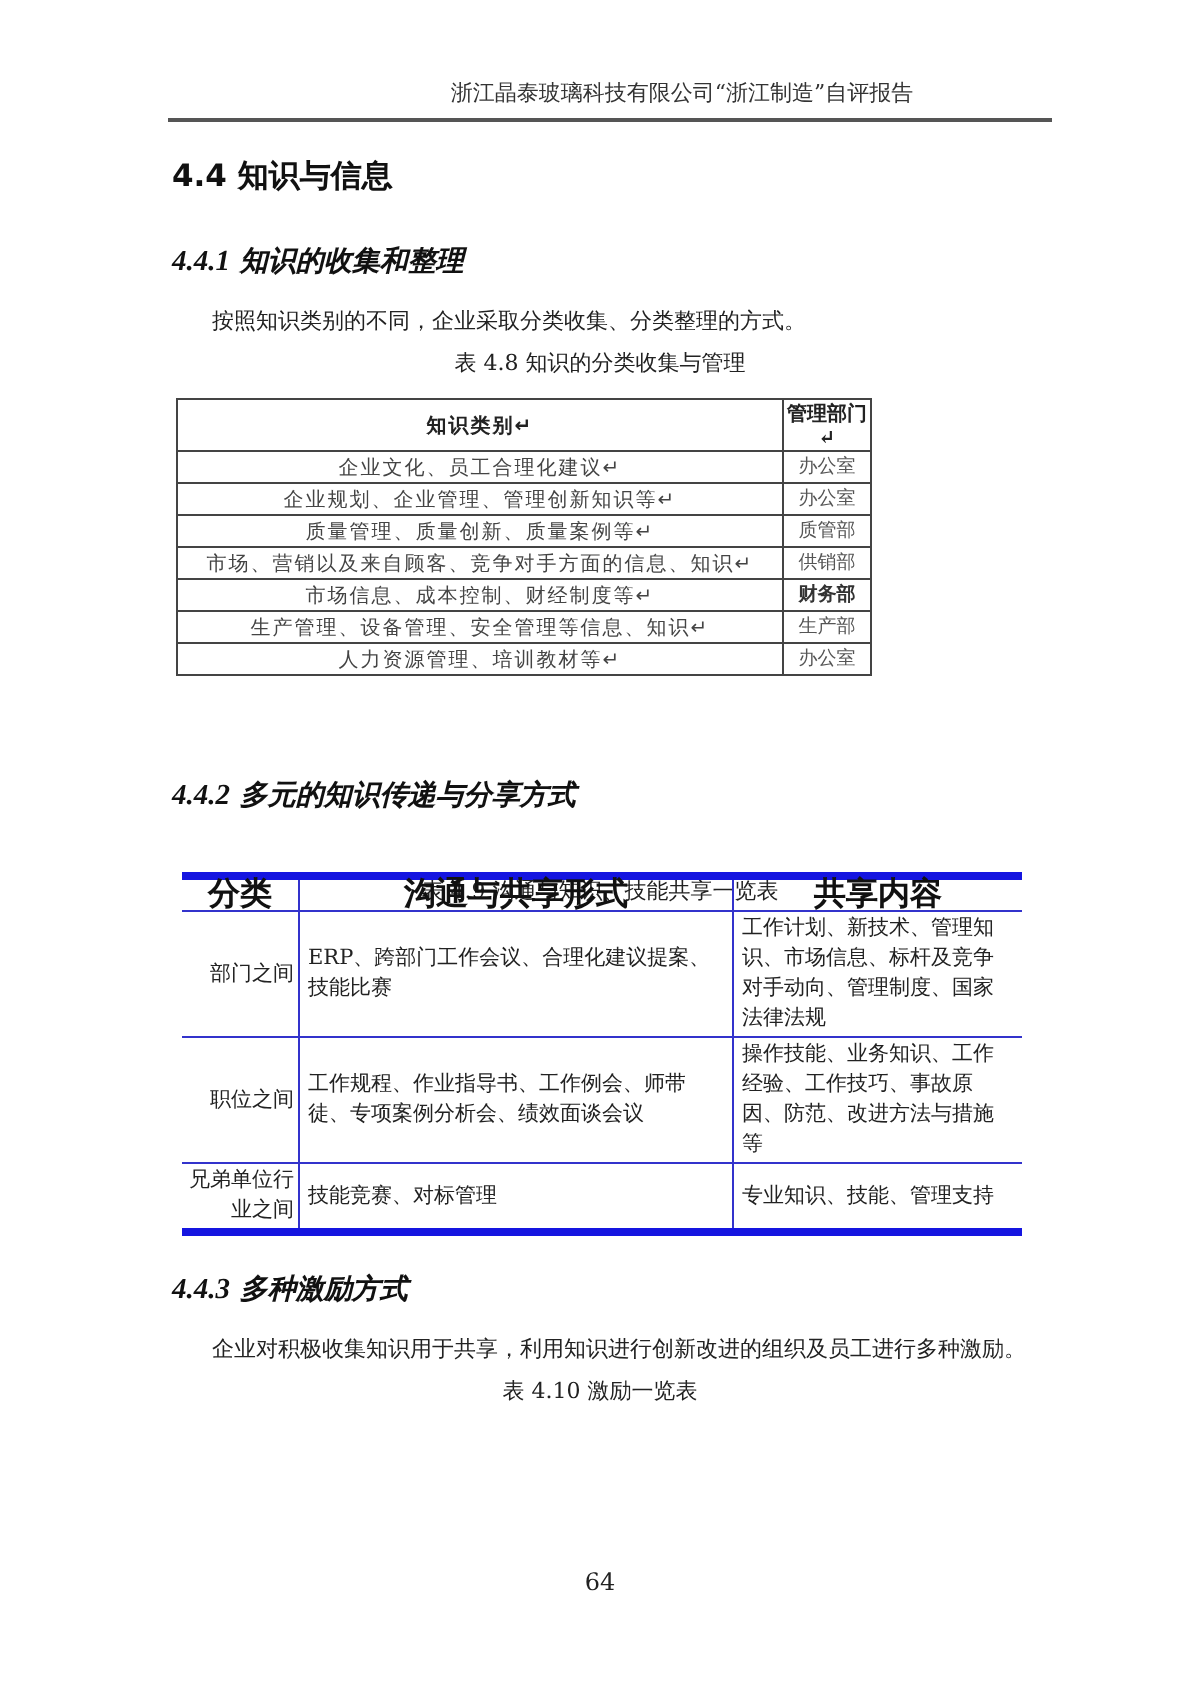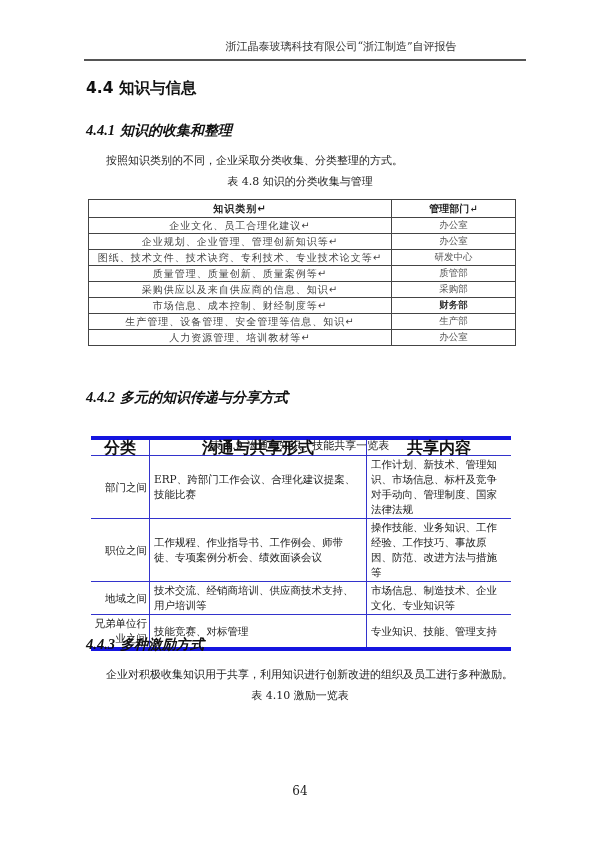--- a/index.html
+++ b/index.html
@@ -24,21 +24,21 @@
     }
     .h3 .num { font-family: "Liberation Serif", serif; font-size: 14.5px; }
     .para {
       position: absolute; left: 106px; font-size: 11px; color: #222; white-space: nowrap;
     }
     .caption {
       position: absolute; left: 0; width: 600px; text-align: center; font-size: 11px; color: #222;
     }
     
     .t48 {
-      position: absolute; left: 88px; top: 199px; width: 428px;
+      position: absolute; left: 88px; top: 199px; width: 348px;
       border-collapse: collapse; border: 1.5px solid #222;
       font-size: 10px;
     }
     .t48 td {
       border: 1px solid #444; height: 15px; padding: 0; text-align: center;
       font-family: "DejaVu Sans", "Liberation Sans", sans-serif; color: #444;
     }
     .t48 td.cat { width: 302px; letter-spacing: 1px; }
     .t48 td.dept { font-family: "DejaVu Serif", serif; color: #555; font-size: 9.5px; }
     .t48 tr.head td { font-weight: bold; color: #222; font-size: 10px; height: 17px; }
@@ -90,30 +90,26 @@
   </tr>
   <tr>
     <td class="cat">企业文化、员工合理化建议↵</td>
     <td class="dept">办公室</td>
   </tr>
   <tr>
     <td class="cat">企业规划、企业管理、管理创新知识等↵</td>
     <td class="dept">办公室</td>
   </tr>
   <tr>
-    <td class="cat">图纸、技术文件、技术诀窍、专利技术、专业技术论文等↵</td>
-    <td class="dept">研发中心</td>
-  </tr>
-  <tr>
     <td class="cat">质量管理、质量创新、质量案例等↵</td>
     <td class="dept">质管部</td>
   </tr>
   <tr>
-    <td class="cat">采购供应以及来自供应商的信息、知识↵</td>
-    <td class="dept">采购部</td>
+    <td class="cat">市场、营销以及来自顾客、竞争对手方面的信息、知识↵</td>
+    <td class="dept">供销部</td>
   </tr>
   <tr>
     <td class="cat">市场信息、成本控制、财经制度等↵</td>
     <td class="dept bold">财务部</td>
   </tr>
   <tr>
     <td class="cat">生产管理、设备管理、安全管理等信息、知识↵</td>
     <td class="dept">生产部</td>
   </tr>
   <tr>
@@ -142,25 +138,20 @@
       <td>部门之间</td>
       <td class="form">ERP、跨部门工作会议、合理化建议提案、技能比赛</td>
       <td>工作计划、新技术、管理知识、市场信息、标杆及竞争对手动向、管理制度、国家法律法规</td>
     </tr>
     <tr>
       <td>职位之间</td>
       <td class="form">工作规程、作业指导书、工作例会、师带徒、专项案例分析会、绩效面谈会议</td>
       <td>操作技能、业务知识、工作经验、工作技巧、事故原因、防范、改进方法与措施等</td>
     </tr>
     <tr>
-      <td>地域之间</td>
-      <td class="form">技术交流、经销商培训、供应商技术支持、用户培训等</td>
-      <td>市场信息、制造技术、企业文化、专业知识等</td>
-    </tr>
-    <tr>
       <td>兄弟单位行业之间</td>
       <td class="form">技能竞赛、对标管理</td>
       <td>专业知识、技能、管理支持</td>
     </tr>
   </tbody>
     </table>
   <div class="t49-botbar"></div>
 </div>
 
 <div class="h3" style="top:636px;">

